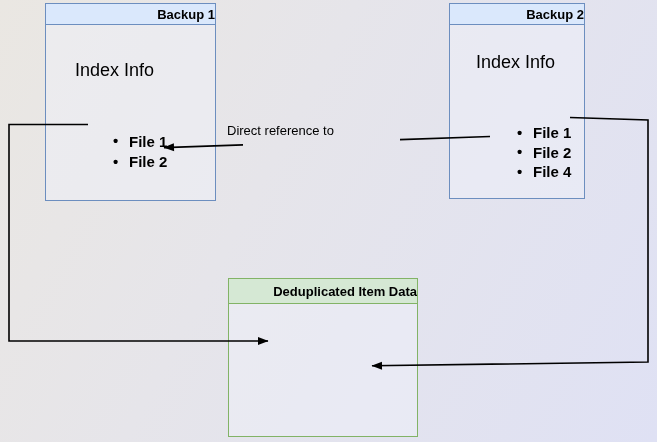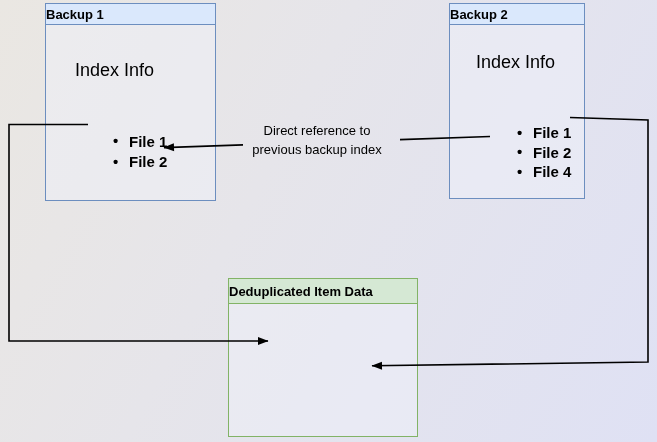--- a/index.html
+++ b/index.html
@@ -19,21 +19,21 @@
     border: 1px solid;
     background: rgba(240, 241, 250, 0.45);
     z-index: 1;
   }
   .node.blue  { border-color: #6c8ebf; }
   .node.green { border-color: #82b366; }
 
   .node-header {
     box-sizing: border-box;
     width: 100%;
-    text-align: left;
+    text-align: right;
     font-weight: bold;
     font-size: 13px;
     border-bottom: 1px solid;
   }
   .blue  .node-header { background: #dae8fc; border-color: #6c8ebf; height: 21px; line-height: 21px; }
   .green .node-header { background: #d5e8d4; border-color: #82b366; height: 25px; line-height: 25px; }
 
   .subtitle {
     position: absolute;
     font-size: 18px;
@@ -75,21 +75,20 @@
 
   #backup1 ul.files { left: 51px; top: 111px; }
   #backup2 ul.files { left: 51px; top: 103px; }
   #dedup   ul.files { left: 54px; top: 54.5px; }
 
   .edge-label {
     position: absolute;
     left: 227px;
     top: 121px;
     width: 180px;
-    text-align: center;
     font-size: 13px;
     line-height: 19px;
     z-index: 5;
     white-space: nowrap;
   }
 
   svg.edges {
     position: absolute;
     left: 0; top: 0;
     width: 657px; height: 442px;
@@ -136,21 +135,20 @@
         </li>
     </ul>
   </div>
 
   <div class="node green" id="dedup">
     <div class="node-header">Deduplicated Item Data</div>
   </div>
 
   <div class="edge-label">
     <div>Direct reference to</div>
-    <div>previous backup index</div>
   </div>
 
   <svg class="edges">
     <defs>
       <marker id="arrowhead" viewBox="0 0 12 10" refX="11" refY="5" markerWidth="12" markerHeight="10" orient="auto" markerUnits="userSpaceOnUse">
         <path d="M1,1 L11.5,5 L1,9 Z" fill="#000"></path>
       </marker>
     </defs>
     <polyline points="88,124.5 9,124.5 9,341 268,341" marker-end="url(#arrowhead)"></polyline>
     <polyline points="570,117.5 648,120 648,362 372,365.8" marker-end="url(#arrowhead)"></polyline>

